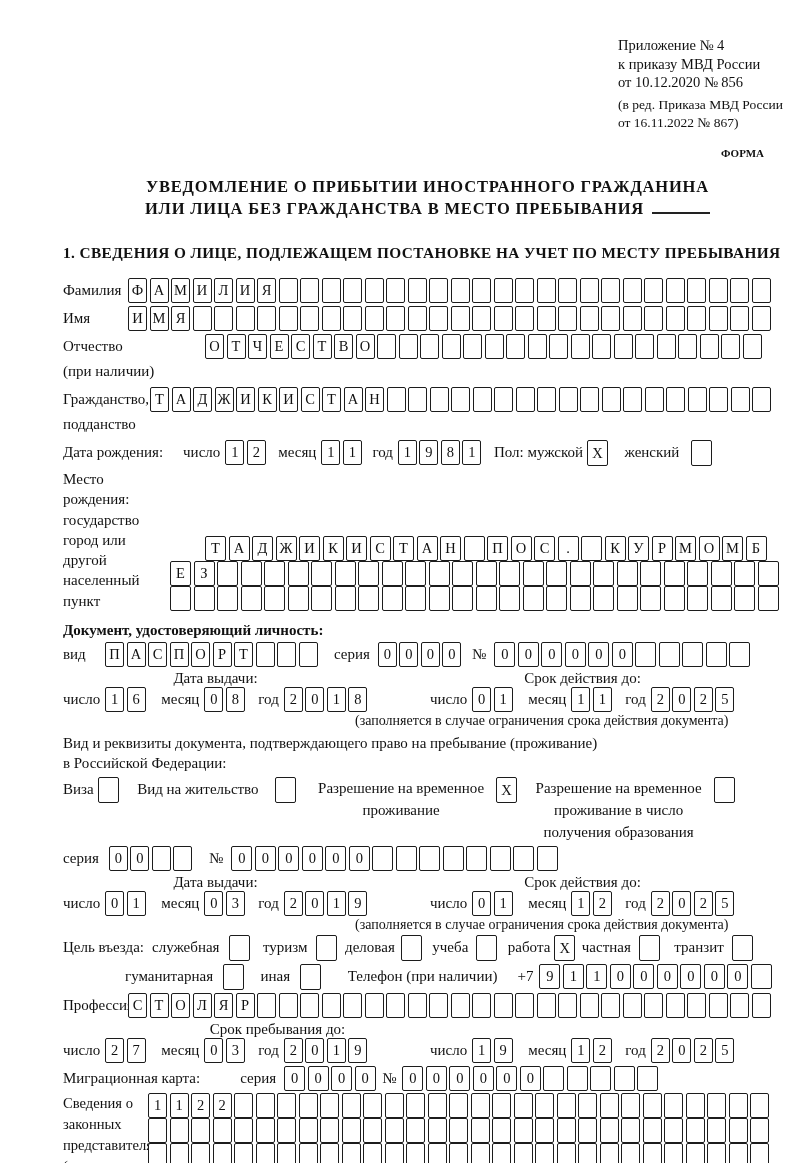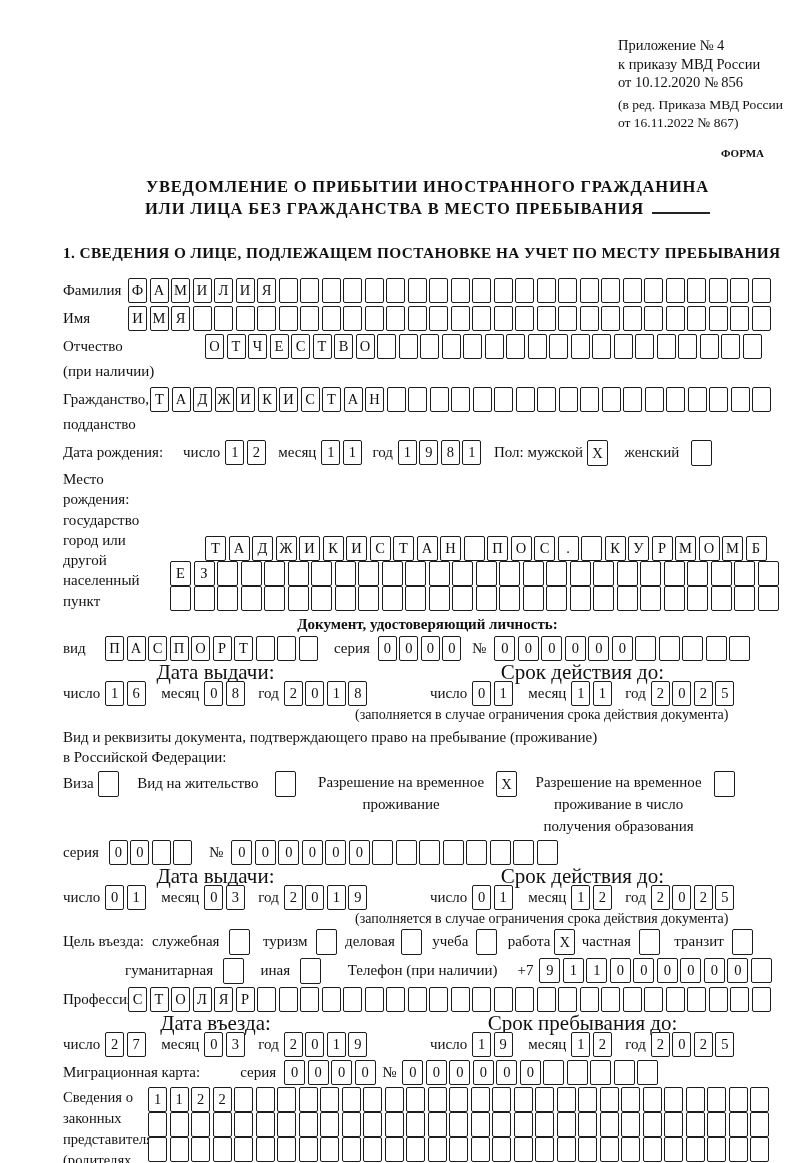--- a/index.html
+++ b/index.html
@@ -29,22 +29,22 @@
   }
   .w .cell { width:21px; }
   .cb .cell { width:21px; height:26px; }
   .lw65  { width:65px; }
   .lw87  { width:87px; }
   .lw142 { width:142px; }
   .lw42  { width:42px; }
   .ml4{margin-left:4px}.ml6{margin-left:6px}.ml8{margin-left:8px}.ml10{margin-left:10px}
   .ml12{margin-left:12px}.ml14{margin-left:14px}.ml16{margin-left:16px}.ml20{margin-left:20px}
   .ml24{margin-left:24px}.ml40{margin-left:40px}.ml62{margin-left:62px}
-  .center-head { margin-top:5px; text-align:center; font-weight:bold; font-size:15px; }
-  .dates-head { display:flex; margin-top:3px; font-size:21px; line-height:17px; }
+  .center-head { margin-top:11px; text-align:left; font-weight:bold; font-size:15px; }
+  .dates-head { display:flex; margin-top:3px; font-size:15px; line-height:17px; }
   .dh-left  { width:305px; text-align:center; flex:none; }
   .dh-right { width:305px; margin-left:62px; text-align:center; flex:none; }
   .dates-row { display:flex; align-items:flex-start; }
   .dgroup { display:inline-flex; align-items:flex-start; flex:none; width:305px; }
   .dgroup.g2 { margin-left:62px; }
   .dlbl { font-size:15px; line-height:25px; margin-right:5px; white-space:nowrap; }
   .dgroup .boxes { margin-right:3px; }
   .note { font-size:14px; line-height:15px; margin-left:292px; margin-top:1px; }
   .intro { margin-top:6px; font-size:15px; line-height:19px; }
   .optml { flex:none; text-align:center; font-size:15px; line-height:22px; }
@@ -620,21 +620,20 @@
           <span class="cell"></span>
           <span class="cell"></span>
           <span class="cell"></span>
           <span class="cell"></span>
           <span class="cell"></span>
           <span class="cell"></span>
         </span>
     </div>
 
     <div class="dates-head">
-      <span class="dh-left">Дата въезда:</span>
       <span class="dh-right">Срок пребывания до:</span>
     </div>
     <div class="dates-row">
       <span class="dgroup">
         <span class="dlbl">число</span>
         <span class="boxes">
             <span class="cell">2</span>
             <span class="cell">7</span>
           </span>
         <span class="dlbl ml10">месяц</span>

